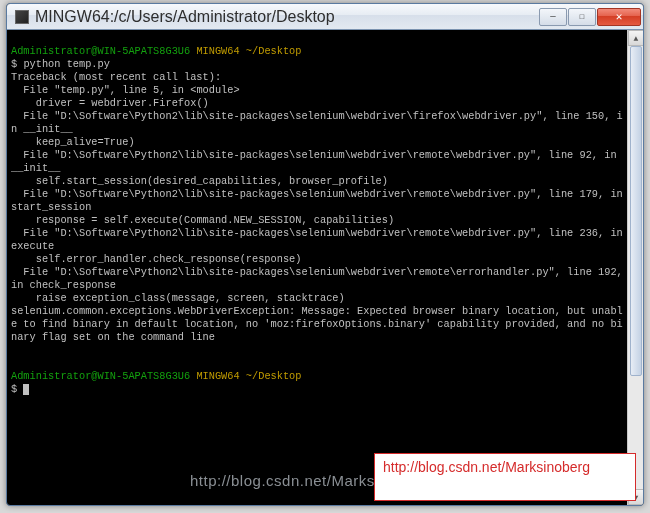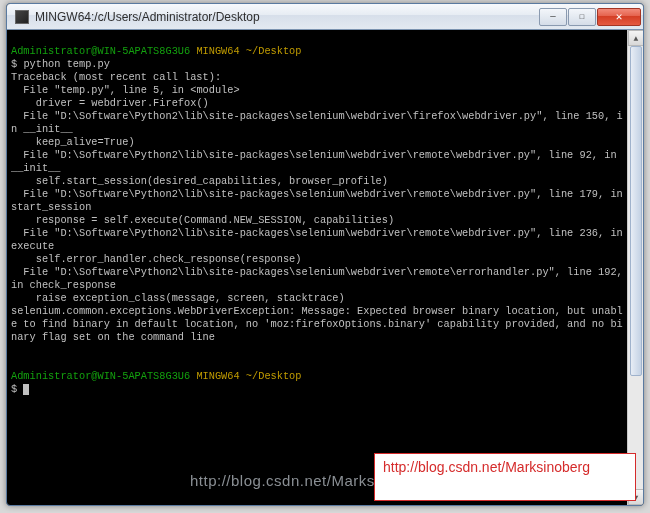--- a/index.html
+++ b/index.html
@@ -28,21 +28,21 @@
   }
   .title-icon {
     width: 14px; height: 14px;
     background: linear-gradient(135deg,#444,#222);
     border: 1px solid #666;
     margin-right: 6px;
   }
   .title-text {
     flex: 1;
     font-family: "Segoe UI", Tahoma, sans-serif;
-    font-size: 12px; color: #2e2e2e;
+    font-size: 16px; color: #2e2e2e;
     white-space: nowrap; overflow: hidden;
   }
   .win-btns { display: flex; gap: 1px; }
   .win-btn {
     width: 28px; height: 18px;
     border: 1px solid #8a9ab0;
     border-radius: 2px;
     background: linear-gradient(to bottom,#f3f6fa,#d5dde8);
     display: flex; align-items: center; justify-content: center;
     font-size: 9px; color: #333;

